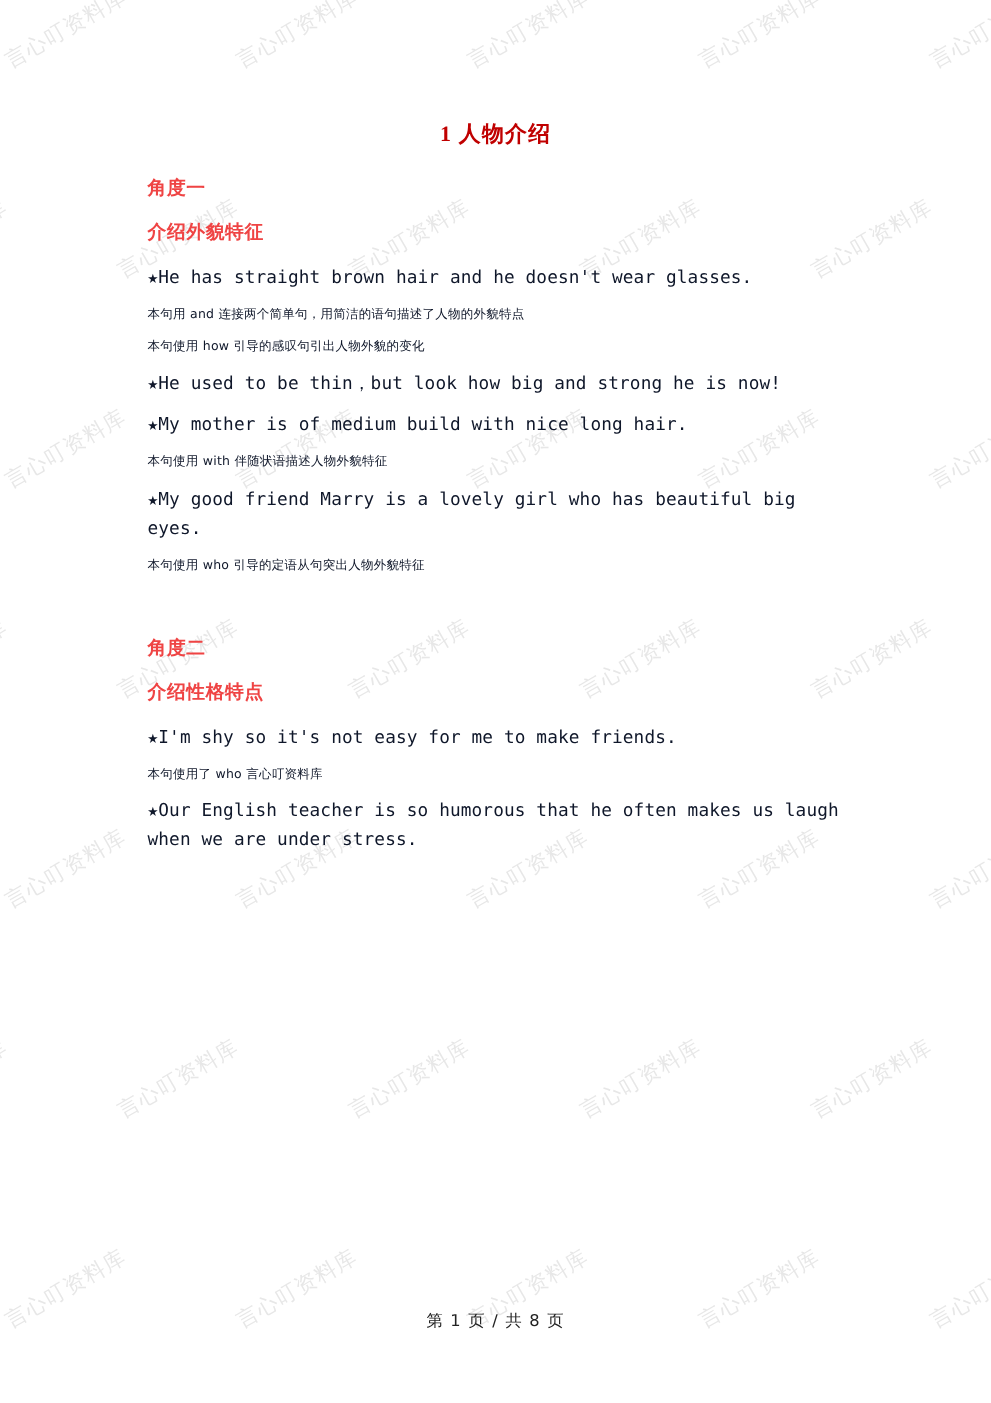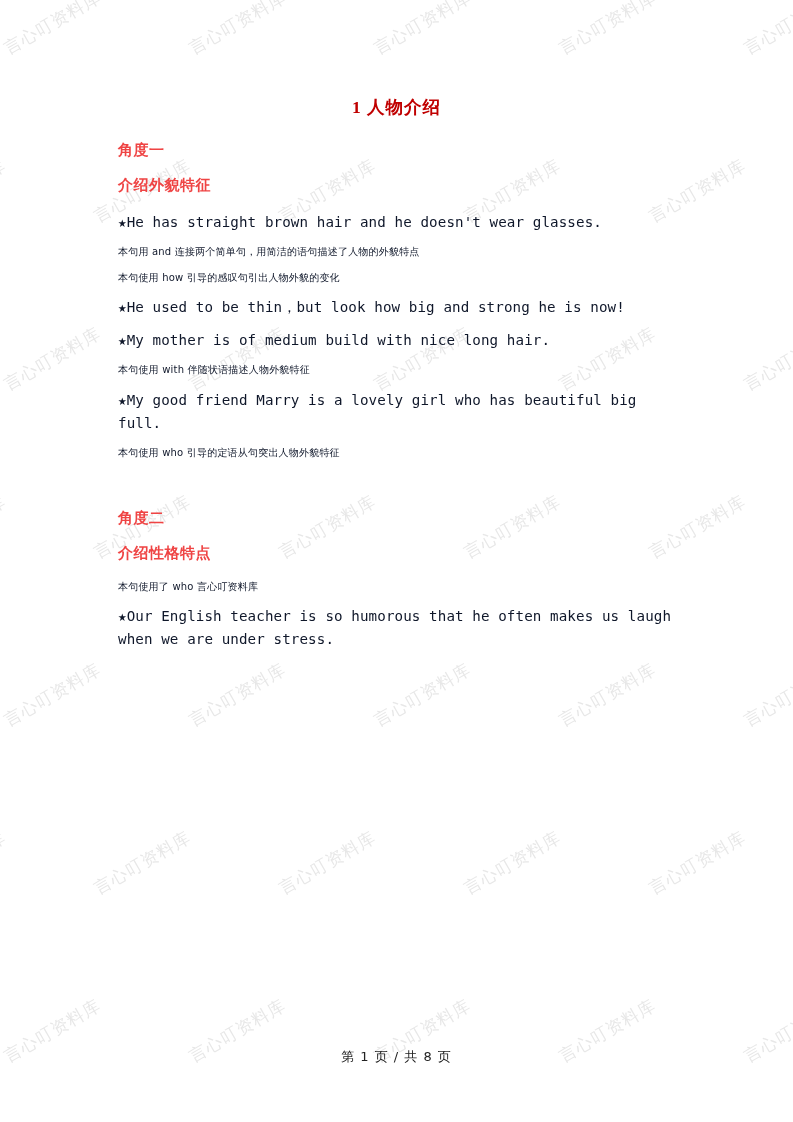--- a/index.html
+++ b/index.html
@@ -150,30 +150,31 @@
 
     <div class="line en">★He has straight brown hair and he doesn't wear glasses.</div>
     <div class="line cn">本句用 and 连接两个简单句，用简洁的语句描述了人物的外貌特点</div>
 
     <div class="line cn">本句使用 how 引导的感叹句引出人物外貌的变化</div>
     <div class="line en">★He used to be thin，but look how big and strong he is now!</div>
 
     <div class="line en">★My mother is of medium build with nice long hair.</div>
     <div class="line cn">本句使用 with 伴随状语描述人物外貌特征</div>
 
-    <div class="line en">★My good friend Marry is a lovely girl who has beautiful big full.</div>
+    <div class="line en">★My good friend Marry is a lovely girl who has beautiful big eyes.</div>
     <div class="line cn">本句使用 who 引导的定语从句突出人物外貌特征</div>
   </div>
 
   <div class="gap-block"></div>
 
   <div>
     <div class="heading">角度二</div>
     <div class="heading">介绍性格特点</div>
 
+    <div class="line en">★I'm shy so it's not easy for me to make friends.</div>
 
     <div class="line cn">本句使用了 who 言心叮资料库</div>
 
     <div class="line en">★Our English teacher is so humorous that he often makes us laugh when we are under stress.</div>
   </div>
 
 </div>
 
 <div class="footer">第 1 页 / 共 8 页</div>
 

